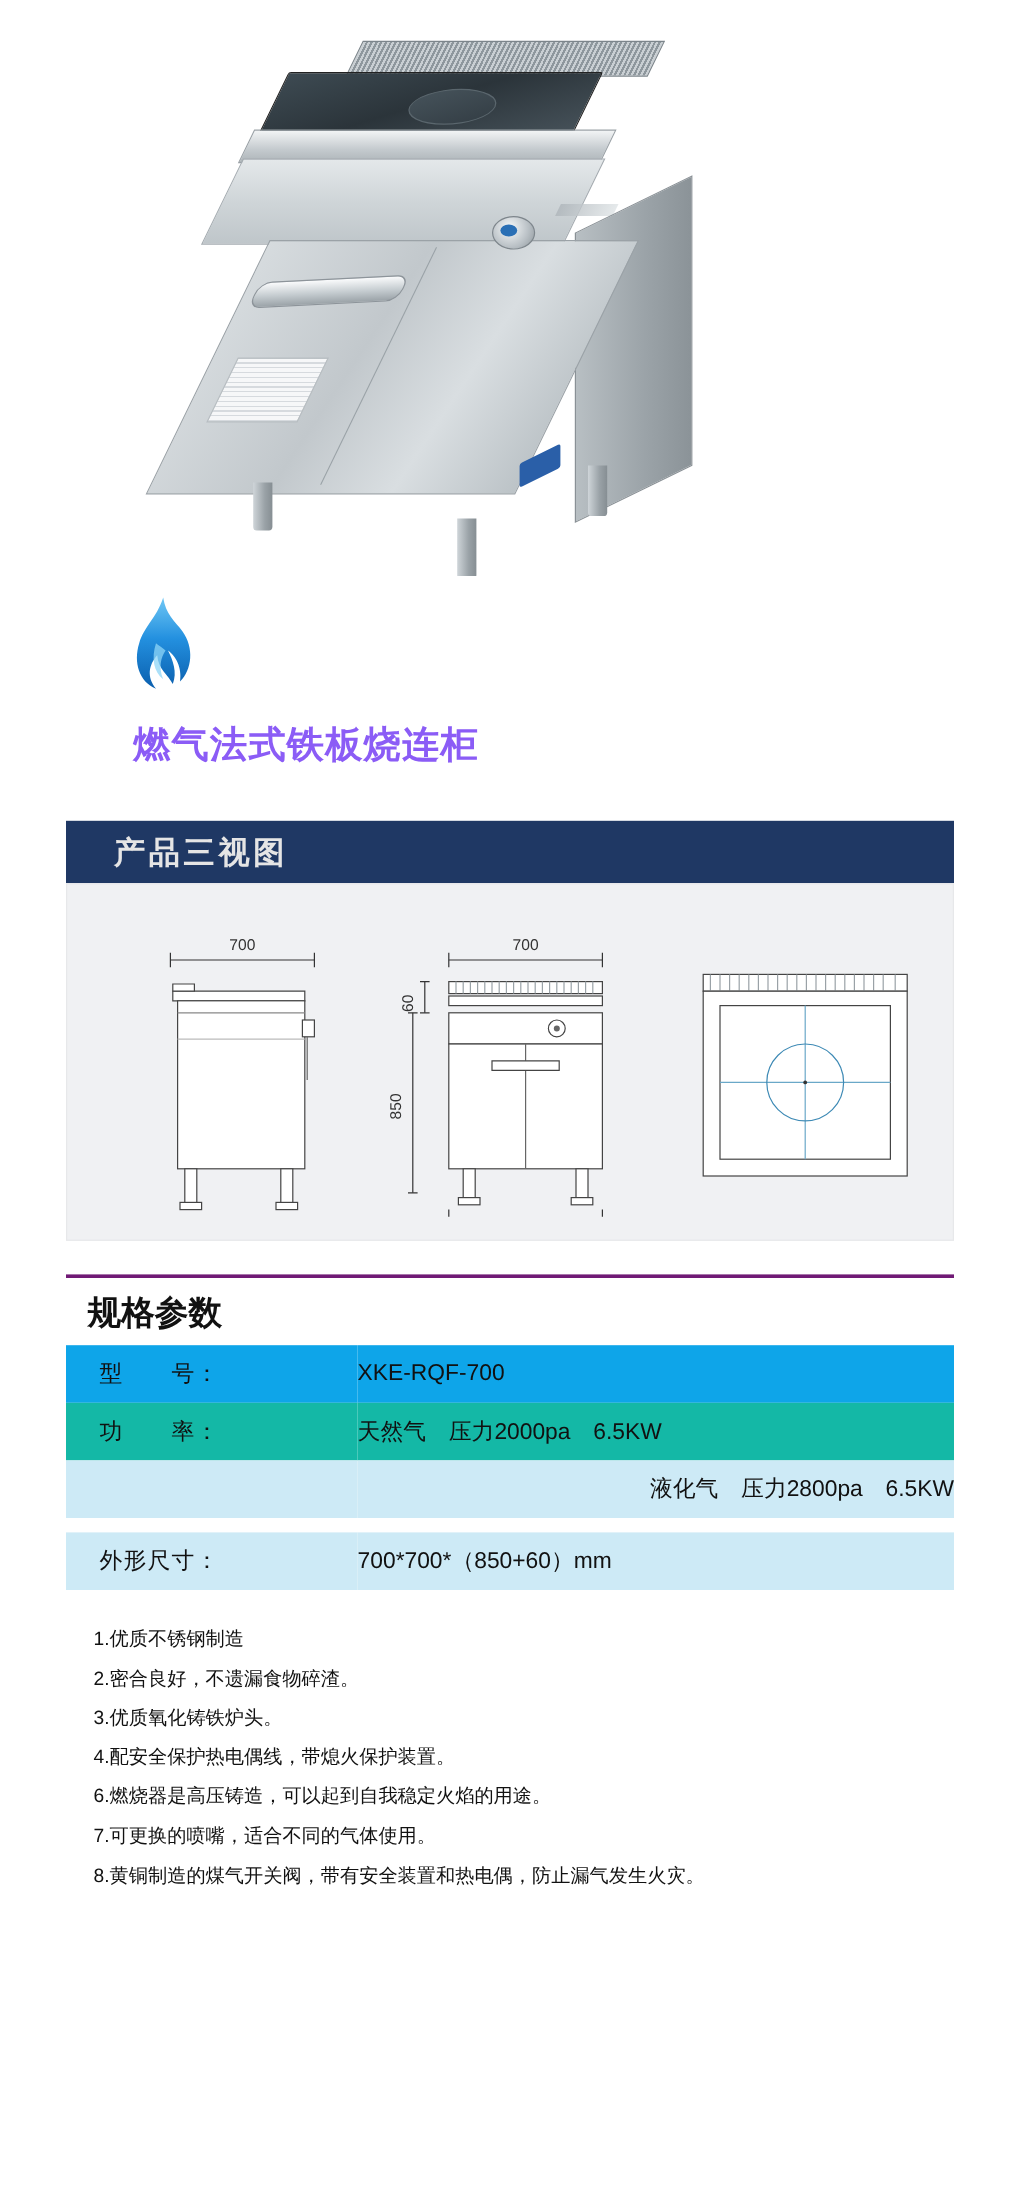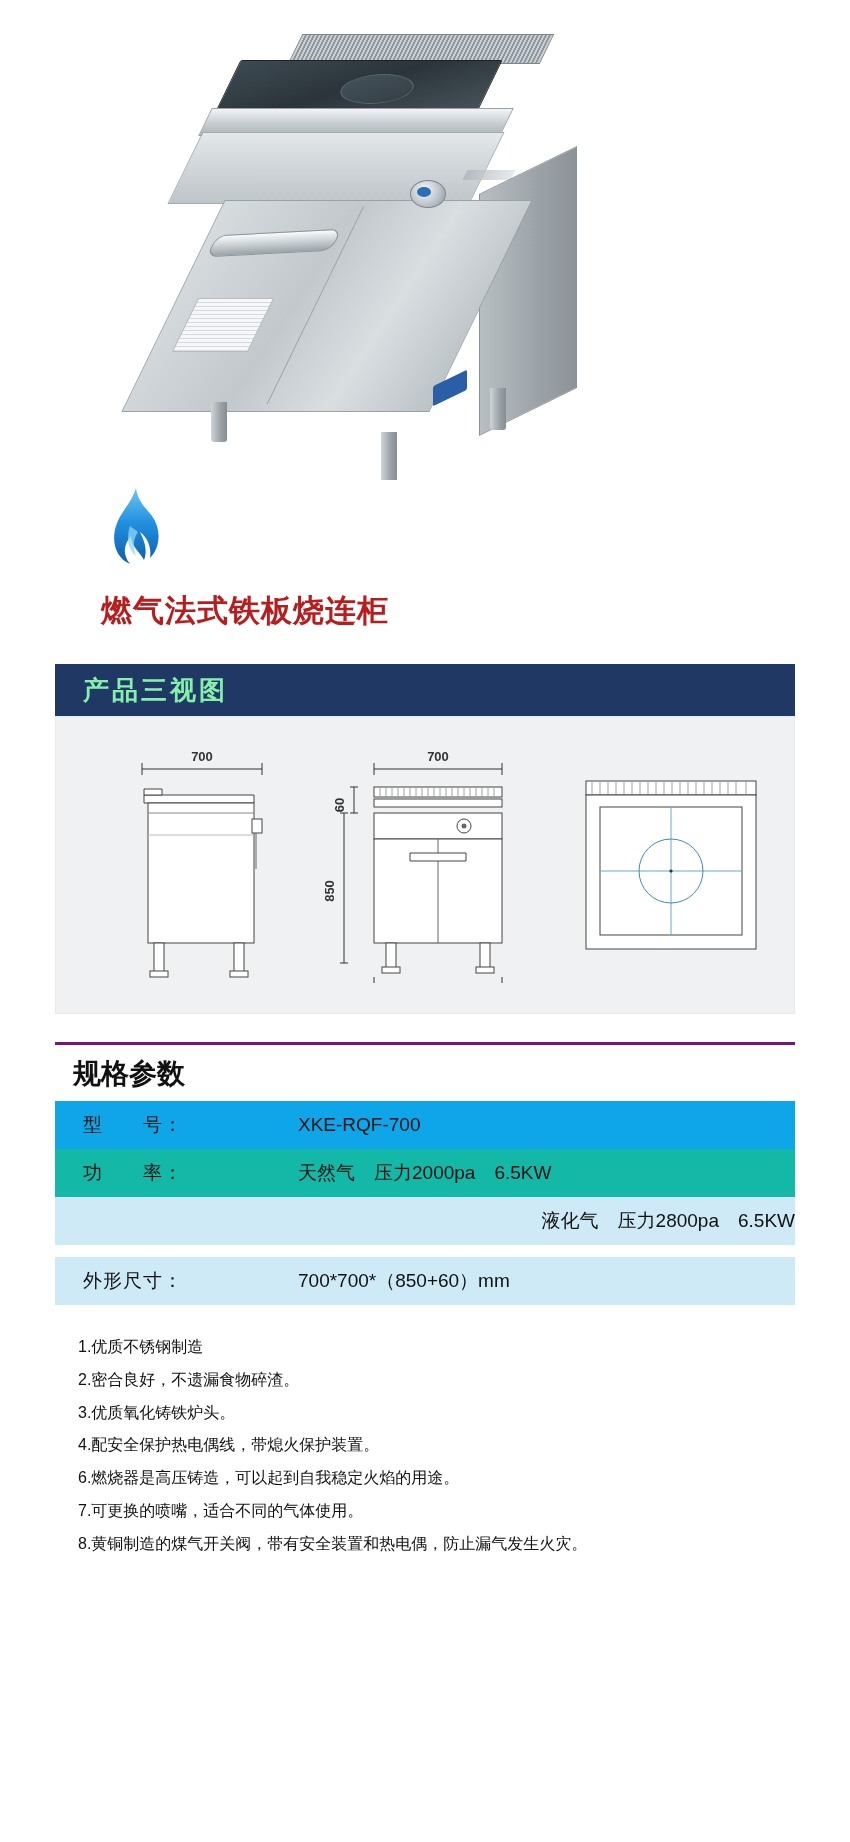--- a/index.html
+++ b/index.html
@@ -194,57 +194,56 @@
     position: relative;
   }
   .flame-wrap {
     position: absolute;
     left: 100px;
     top: -2px;
     width: 70px;
     height: 110px;
   }
   .product-title {
-    margin: 6px;
+    margin: 16px;
     padding: 104px 0 0 95px;
     font-size: 31px;
     font-weight: 700;
     letter-spacing: 1px;
-    color: #b91c1c;
+    color: #8b5cf6;
   }
 
   
   .section-bar {
     margin: 22px 55px 0 55px;
     background: #1f3864;
     height: 52px;
     display: flex;
     align-items: center;
     padding-left: 28px;
     box-sizing: border-box;
   }
   .section-bar h2 {
-    margin: 0;
-    color: #86efac;
+    margin: 12px;
+    color: #e5e5e5;
     font-size: 26px;
     font-weight: 700;
     letter-spacing: 3px;
   }
   .views-box {
     margin: 0 55px;
     background: #f0f1f3;
     height: 298px;
     position: relative;
     border: 1px solid #e7e8ea;
     box-sizing: border-box;
   }
   .view {
     position: absolute;
-    top: 22px;
-    font-weight: bold;
+    top: 33px;
   }
   .view svg { display: block; }
   .dim-label {
     font-size: 13px;
     fill: #333;
     font-family: "Liberation Sans", sans-serif;
   }
 
   
   .spec-head {

